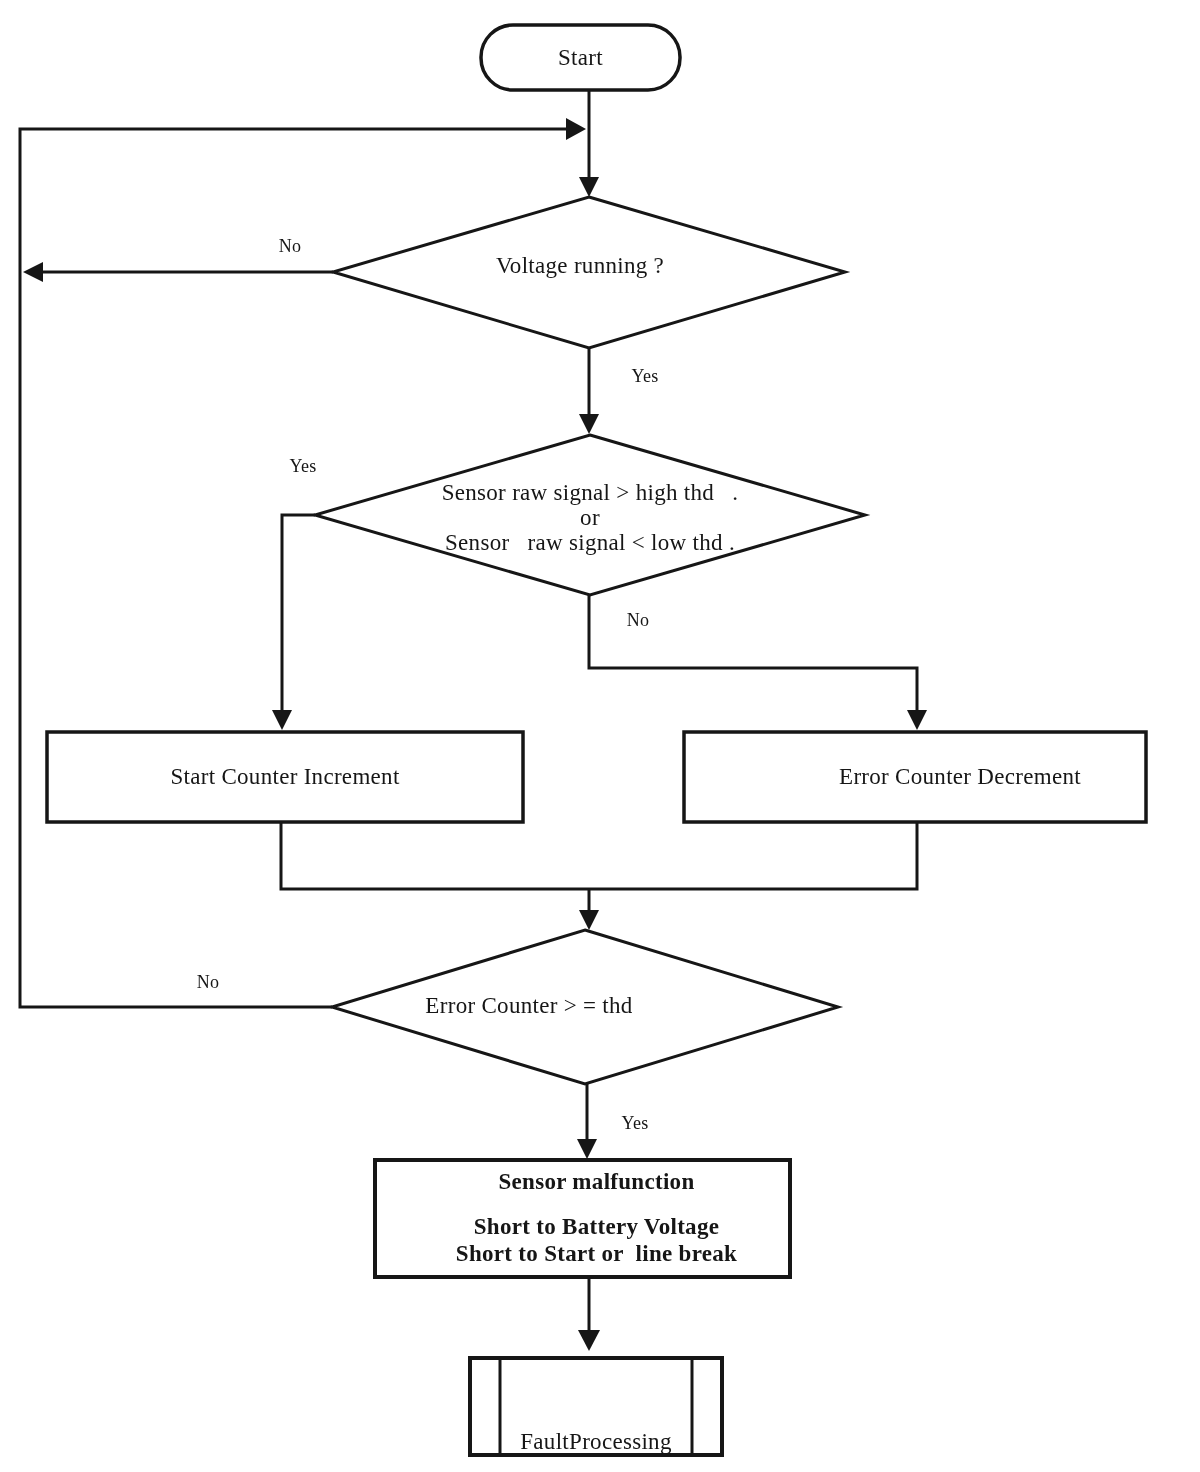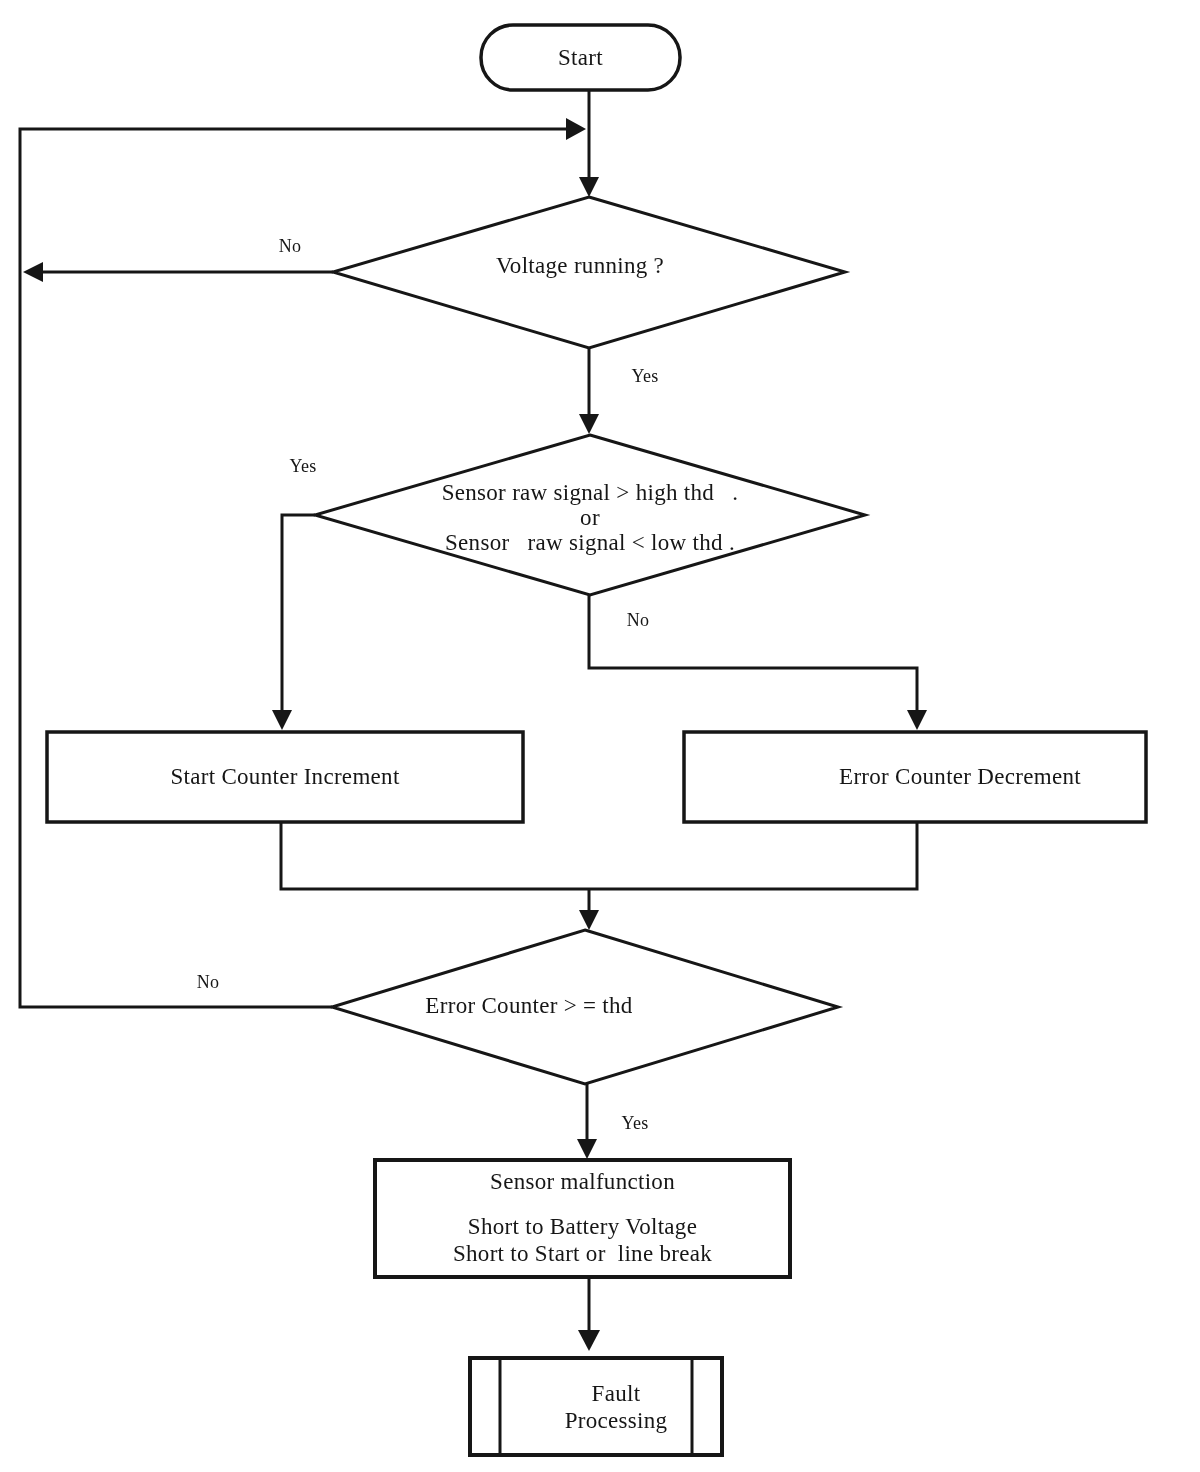--- a/index.html
+++ b/index.html
@@ -121,25 +121,25 @@
   <div class="txt center-box node-label" style="left:47px; top:732px; width:476px; height:90px;">Start Counter Increment</div>
 
   <div class="txt center-box node-label" style="left:684px; top:732px; width:552px; height:90px;">Error Counter Decrement</div>
 
   <div class="txt edge-label" style="left:173px; top:972px; width:70px;">No</div>
 
   <div class="txt node-label" style="left:374px; top:992px; width:310px;">Error Counter &gt; = thd</div>
 
   <div class="txt edge-label" style="left:600px; top:1113px; width:70px;">Yes</div>
 
-  <div class="txt node-label multiline" style="left:375px; top:1168px; width:415px; line-height:27px;">
+  <div class="txt node-label multiline" style="left:389px; top:1168px; width:415px; line-height:27px;font-weight:bold;">
     <div>Sensor malfunction</div>
     <div style="height:18px;"></div>
     <div>Short to Battery Voltage</div>
     <div>Short to Start or  line break</div>
   </div>
 
-  <div class="txt node-label" style="left:500px; top:1358px; width:192px; height:97px; display:flex; flex-direction:column; align-items:center; justify-content:center; line-height:27px;margin-left:20px;">
+  <div class="txt node-label" style="left:500px; top:1358px; width:192px; height:97px; display:flex; flex-direction:row; align-items:flex-end; justify-content:center; line-height:27px;">
     <div>Fault</div>
     <div>Processing</div>
   </div>
 
 </div>
 
 </body></html>

